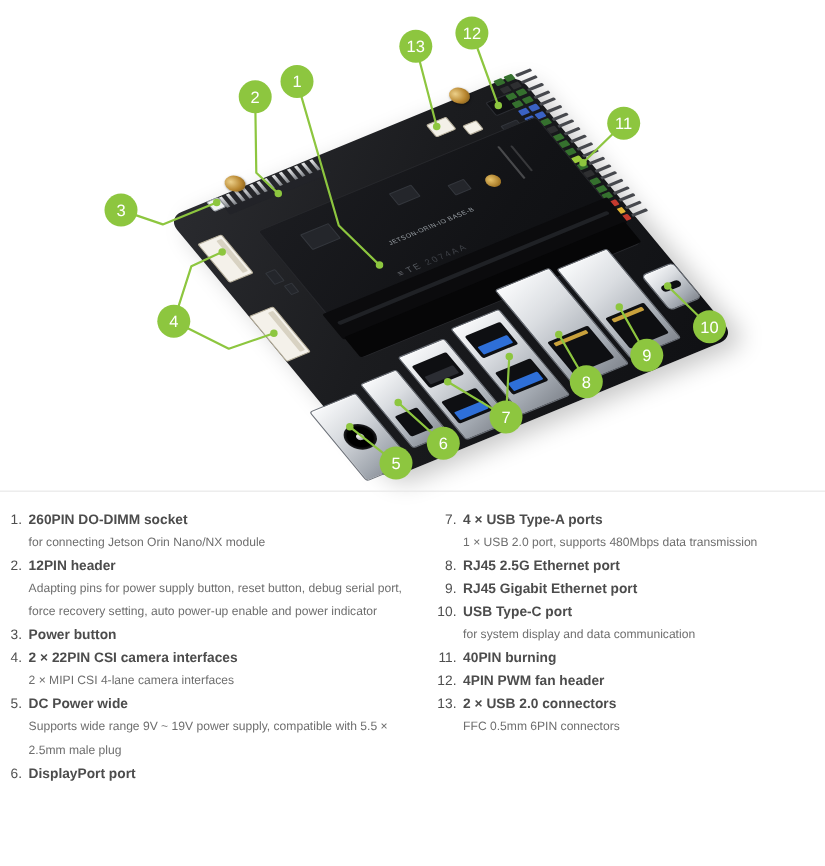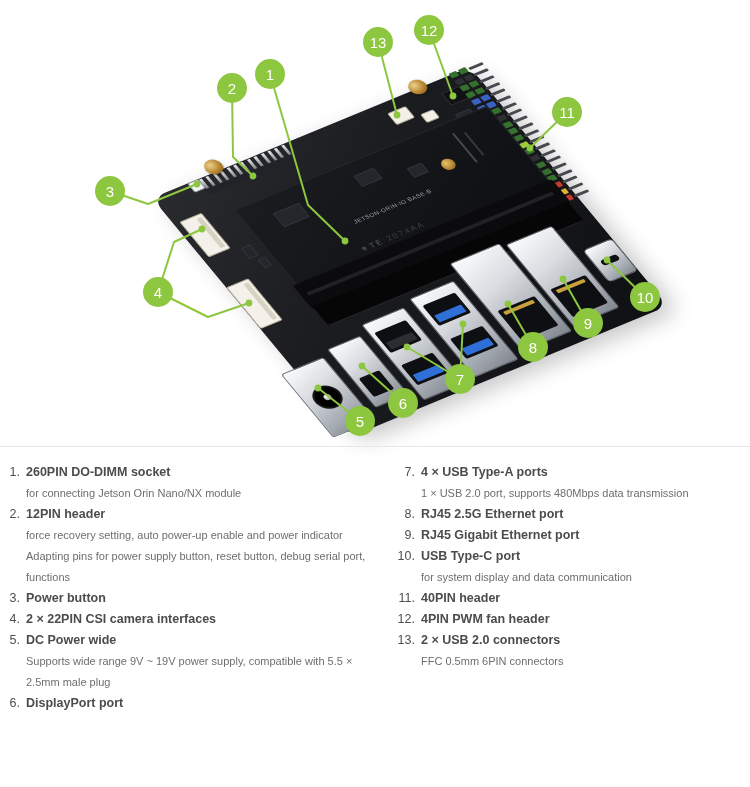--- a/index.html
+++ b/index.html
@@ -329,39 +329,39 @@
       <div class="lrow">
         <span class="lnum"></span>
         <span class="ldesc">for connecting Jetson Orin Nano/NX module</span>
       </div>
       <div class="lrow">
         <span class="lnum">2.</span>
         <span class="ltitle">12PIN header</span>
       </div>
       <div class="lrow">
         <span class="lnum"></span>
+        <span class="ldesc">Adapting pins for power supply button, reset button, debug serial port,</span>
+      </div>
+      <div class="lrow">
+        <span class="lnum"></span>
         <span class="ldesc">force recovery setting, auto power-up enable and power indicator</span>
-      </div>
-      <div class="lrow">
-        <span class="lnum"></span>
-        <span class="ldesc">Adapting pins for power supply button, reset button, debug serial port,</span>
-      </div>
-      <div class="lrow">
-        <span class="lnum"></span>
-        <span class="ldesc">functions</span>
       </div>
       <div class="lrow">
         <span class="lnum">3.</span>
         <span class="ltitle">Power button</span>
       </div>
       <div class="lrow">
         <span class="lnum">4.</span>
         <span class="ltitle">2 × 22PIN CSI camera interfaces</span>
       </div>
       <div class="lrow">
+        <span class="lnum"></span>
+        <span class="ldesc">2 × MIPI CSI 4-lane camera interfaces</span>
+      </div>
+      <div class="lrow">
         <span class="lnum">5.</span>
         <span class="ltitle">DC Power wide</span>
       </div>
       <div class="lrow">
         <span class="lnum"></span>
         <span class="ldesc">Supports wide range 9V ~ 19V power supply, compatible with 5.5 ×</span>
       </div>
       <div class="lrow">
         <span class="lnum"></span>
         <span class="ldesc">2.5mm male plug</span>
@@ -391,21 +391,21 @@
       <div class="lrow">
         <span class="lnum">10.</span>
         <span class="ltitle">USB Type-C port</span>
       </div>
       <div class="lrow">
         <span class="lnum"></span>
         <span class="ldesc">for system display and data communication</span>
       </div>
       <div class="lrow">
         <span class="lnum">11.</span>
-        <span class="ltitle">40PIN header</span>
+        <span class="ltitle">40PIN burning</span>
       </div>
       <div class="lrow">
         <span class="lnum">12.</span>
         <span class="ltitle">4PIN PWM fan header</span>
       </div>
       <div class="lrow">
         <span class="lnum">13.</span>
         <span class="ltitle">2 × USB 2.0 connectors</span>
       </div>
       <div class="lrow">

